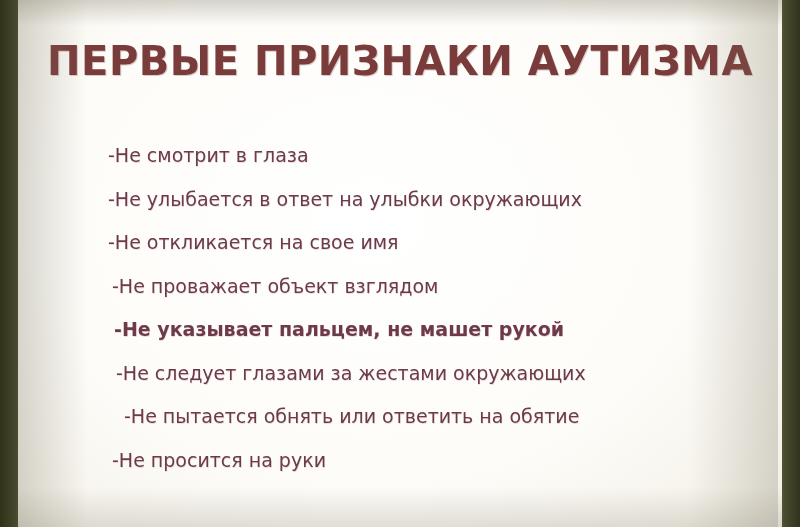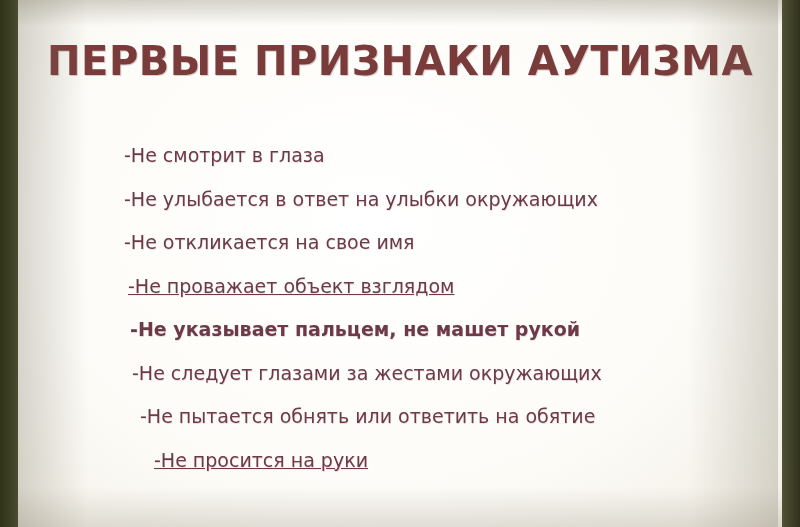--- a/index.html
+++ b/index.html
@@ -71,42 +71,42 @@
     font-weight: bold;
     font-size: 40px;
     letter-spacing: 0.5px;
     color: #7a3b3b;
     text-shadow: 1px 1px 0 rgba(150,110,110,0.35);
     white-space: nowrap;
   }
 
   .bullet-list {
     position: absolute;
-    left: 124px;
+    left: 108px;
     top: 146px;
     width: 620px;
   }
   .bullet-item {
     font-family: "DejaVu Sans", sans-serif;
     font-size: 19px;
     color: #6e3a4a;
     line-height: 1.0;
     margin-bottom: 24.5px;
     white-space: nowrap;
     text-shadow: 0.5px 0.5px 0 rgba(160,130,140,0.25);
   }
   
   .bullet-item.i0 { margin-left: 0px; }
   .bullet-item.i1 { margin-left: 0px; margin-top: 22px; }
   .bullet-item.i2 { margin-left: 0px; }
-  .bullet-item.i3 { margin-left: 4px; text-decoration: underline; }
+  .bullet-item.i3 { margin-left: 4px; }
   .bullet-item.i4 { margin-left: 6px; font-weight: bold; }
   .bullet-item.i5 { margin-left: 8px; }
   .bullet-item.i6 { margin-left: 16px; }
-  .bullet-item.i7 { margin-left: 30px; text-decoration: underline; }
+  .bullet-item.i7 { margin-left: 4px; }
 </style>
 </head>
 <body>
 
 <div id="screen">
 
   <div class="wall-left"></div>
   <div class="wall-right"></div>
 
   <div class="screen-surface"></div>

